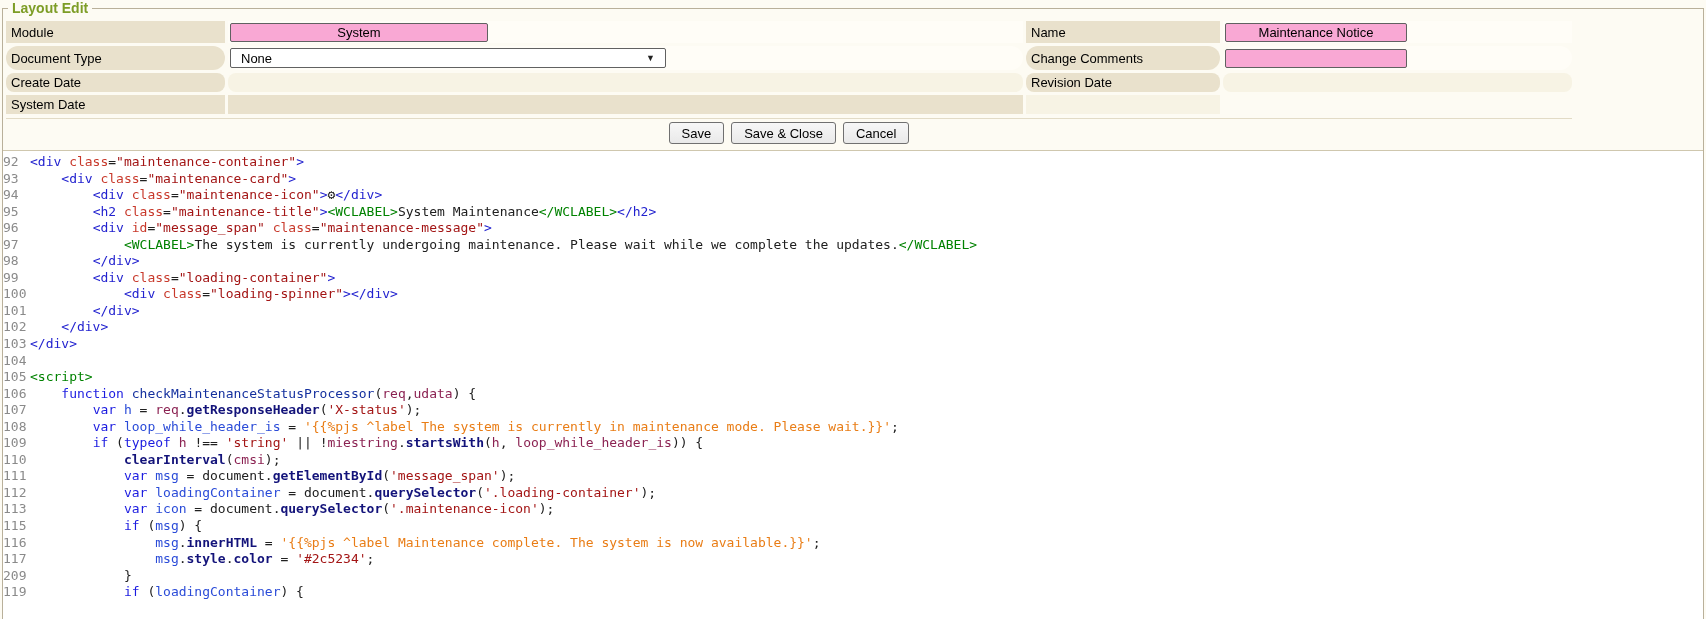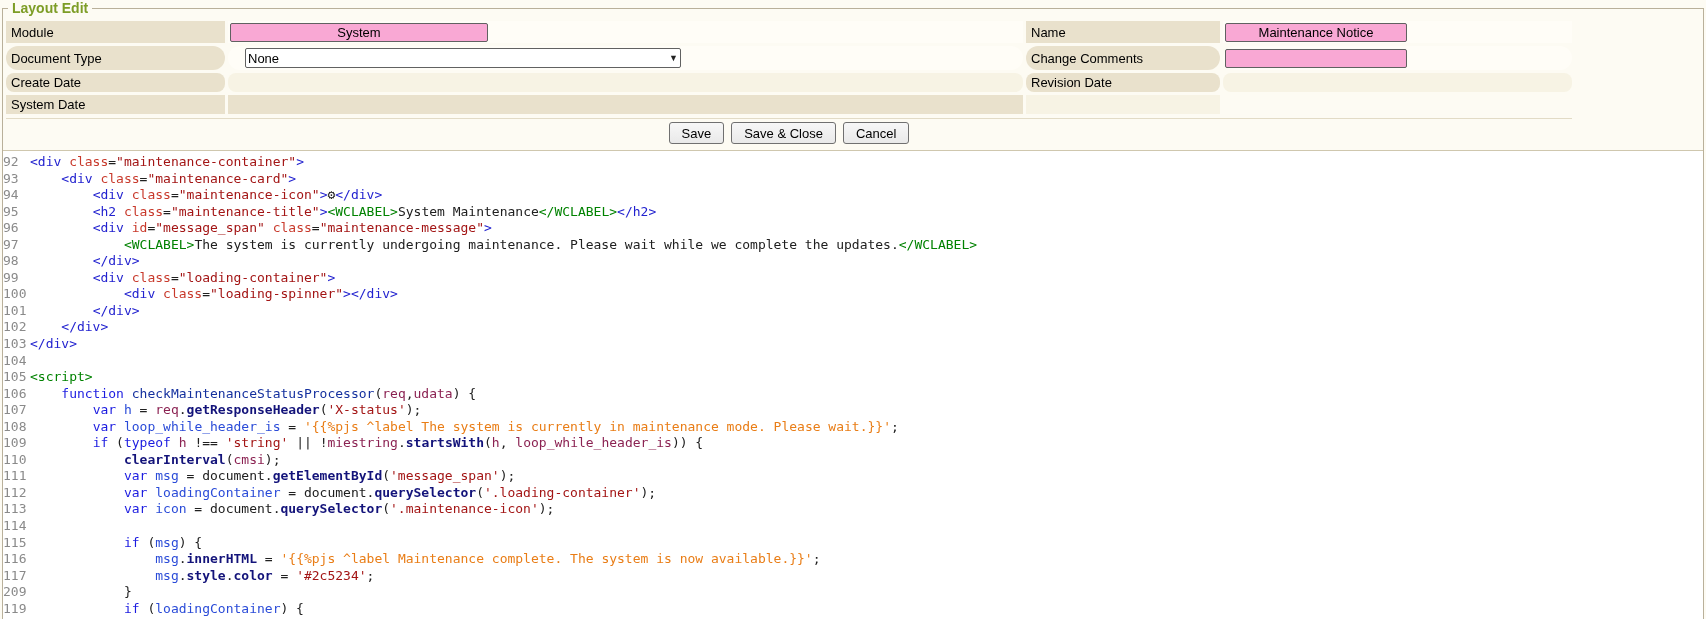--- a/index.html
+++ b/index.html
@@ -38,21 +38,21 @@
   input.txt {
     height:19px; border:1px solid #616161; border-radius:2px;
     font-family:"Liberation Sans", sans-serif; font-size:13px;
     padding:0 4px; background:#f9a8d4; margin:0;text-align:center;
   }
   .w-module { width:258px; }
   .w-name   { width:182px; }
   .fake-select {
     width:436px; height:20px; border:1px solid #616161; border-radius:2px;
     background:#fff; display:flex; align-items:center; justify-content:space-between;
-    padding:0 2px; cursor:default;margin-left:15px;
+    padding:0 10px; cursor:default;
   }
   .fake-select .arrow { font-size:9px; color:#222; }
   
   .button-bar {
     width:1566px; margin-left:3px; margin-top:4px;
     border-top:1px solid #e2dbc6;
     display:flex; justify-content:center; gap:7px;
     padding-top:3px; height:27px;
   }
   button.btn {
@@ -149,20 +149,19 @@
       <div class="code-line"><span class="gutter-num">104</span><span class="line-text"></span></div>
       <div class="code-line"><span class="gutter-num">105</span><span class="line-text"><span class="tk-c">&lt;script&gt;</span></span></div>
       <div class="code-line"><span class="gutter-num">106</span><span class="line-text"><span class="tk-p">    </span><span class="tk-k">function </span><span class="tk-f">checkMaintenanceStatusProcessor</span><span class="tk-p">(</span><span class="tk-v">req</span><span class="tk-p">,</span><span class="tk-v">udata</span><span class="tk-p">) {</span></span></div>
       <div class="code-line"><span class="gutter-num">107</span><span class="line-text"><span class="tk-p">        </span><span class="tk-k">var </span><span class="tk-d">h</span><span class="tk-p"> = </span><span class="tk-v">req</span><span class="tk-p">.</span><span class="tk-m">getResponseHeader</span><span class="tk-p">(</span><span class="tk-s">'X-status'</span><span class="tk-p">);</span></span></div>
       <div class="code-line"><span class="gutter-num">108</span><span class="line-text"><span class="tk-p">        </span><span class="tk-k">var </span><span class="tk-d">loop_while_header_is</span><span class="tk-p"> = </span><span class="tk-o">'{{%pjs ^label The system is currently in maintenance mode. Please wait.}}'</span><span class="tk-p">;</span></span></div>
       <div class="code-line"><span class="gutter-num">109</span><span class="line-text"><span class="tk-p">        </span><span class="tk-k">if</span><span class="tk-p"> (</span><span class="tk-k">typeof</span><span class="tk-p"> </span><span class="tk-v">h</span><span class="tk-p"> !== </span><span class="tk-s">'string'</span><span class="tk-p"> || !</span><span class="tk-v">miestring</span><span class="tk-p">.</span><span class="tk-m">startsWith</span><span class="tk-p">(</span><span class="tk-v">h</span><span class="tk-p">, </span><span class="tk-v">loop_while_header_is</span><span class="tk-p">)) {</span></span></div>
       <div class="code-line"><span class="gutter-num">110</span><span class="line-text"><span class="tk-p">            </span><span class="tk-m">clearInterval</span><span class="tk-p">(</span><span class="tk-v">cmsi</span><span class="tk-p">);</span></span></div>
       <div class="code-line"><span class="gutter-num">111</span><span class="line-text"><span class="tk-p">            </span><span class="tk-k">var </span><span class="tk-d">msg</span><span class="tk-p"> = document.</span><span class="tk-m">getElementById</span><span class="tk-p">(</span><span class="tk-s">'message_span'</span><span class="tk-p">);</span></span></div>
       <div class="code-line"><span class="gutter-num">112</span><span class="line-text"><span class="tk-p">            </span><span class="tk-k">var </span><span class="tk-d">loadingContainer</span><span class="tk-p"> = document.</span><span class="tk-m">querySelector</span><span class="tk-p">(</span><span class="tk-s">'.loading-container'</span><span class="tk-p">);</span></span></div>
       <div class="code-line"><span class="gutter-num">113</span><span class="line-text"><span class="tk-p">            </span><span class="tk-k">var </span><span class="tk-d">icon</span><span class="tk-p"> = document.</span><span class="tk-m">querySelector</span><span class="tk-p">(</span><span class="tk-s">'.maintenance-icon'</span><span class="tk-p">);</span></span></div>
-      <div class="code-line"><span class="gutter-num">114</span><span class="line-text"></span></div>
       <div class="code-line"><span class="gutter-num">115</span><span class="line-text"><span class="tk-p">            </span><span class="tk-k">if</span><span class="tk-p"> (</span><span class="tk-d">msg</span><span class="tk-p">) {</span></span></div>
       <div class="code-line"><span class="gutter-num">116</span><span class="line-text"><span class="tk-p">                </span><span class="tk-d">msg</span><span class="tk-p">.</span><span class="tk-m">innerHTML</span><span class="tk-p"> = </span><span class="tk-o">'{{%pjs ^label Maintenance complete. The system is now available.}}'</span><span class="tk-p">;</span></span></div>
       <div class="code-line"><span class="gutter-num">117</span><span class="line-text"><span class="tk-p">                </span><span class="tk-d">msg</span><span class="tk-p">.</span><span class="tk-m">style</span><span class="tk-p">.</span><span class="tk-m">color</span><span class="tk-p"> = </span><span class="tk-s">'#2c5234'</span><span class="tk-p">;</span></span></div>
       <div class="code-line"><span class="gutter-num">209</span><span class="line-text"><span class="tk-p">            }</span></span></div>
       <div class="code-line"><span class="gutter-num">119</span><span class="line-text"><span class="tk-p">            </span><span class="tk-k">if</span><span class="tk-p"> (</span><span class="tk-d">loadingContainer</span><span class="tk-p">) {</span></span></div>
     </div>
 </fieldset>
 
 </body></html>

